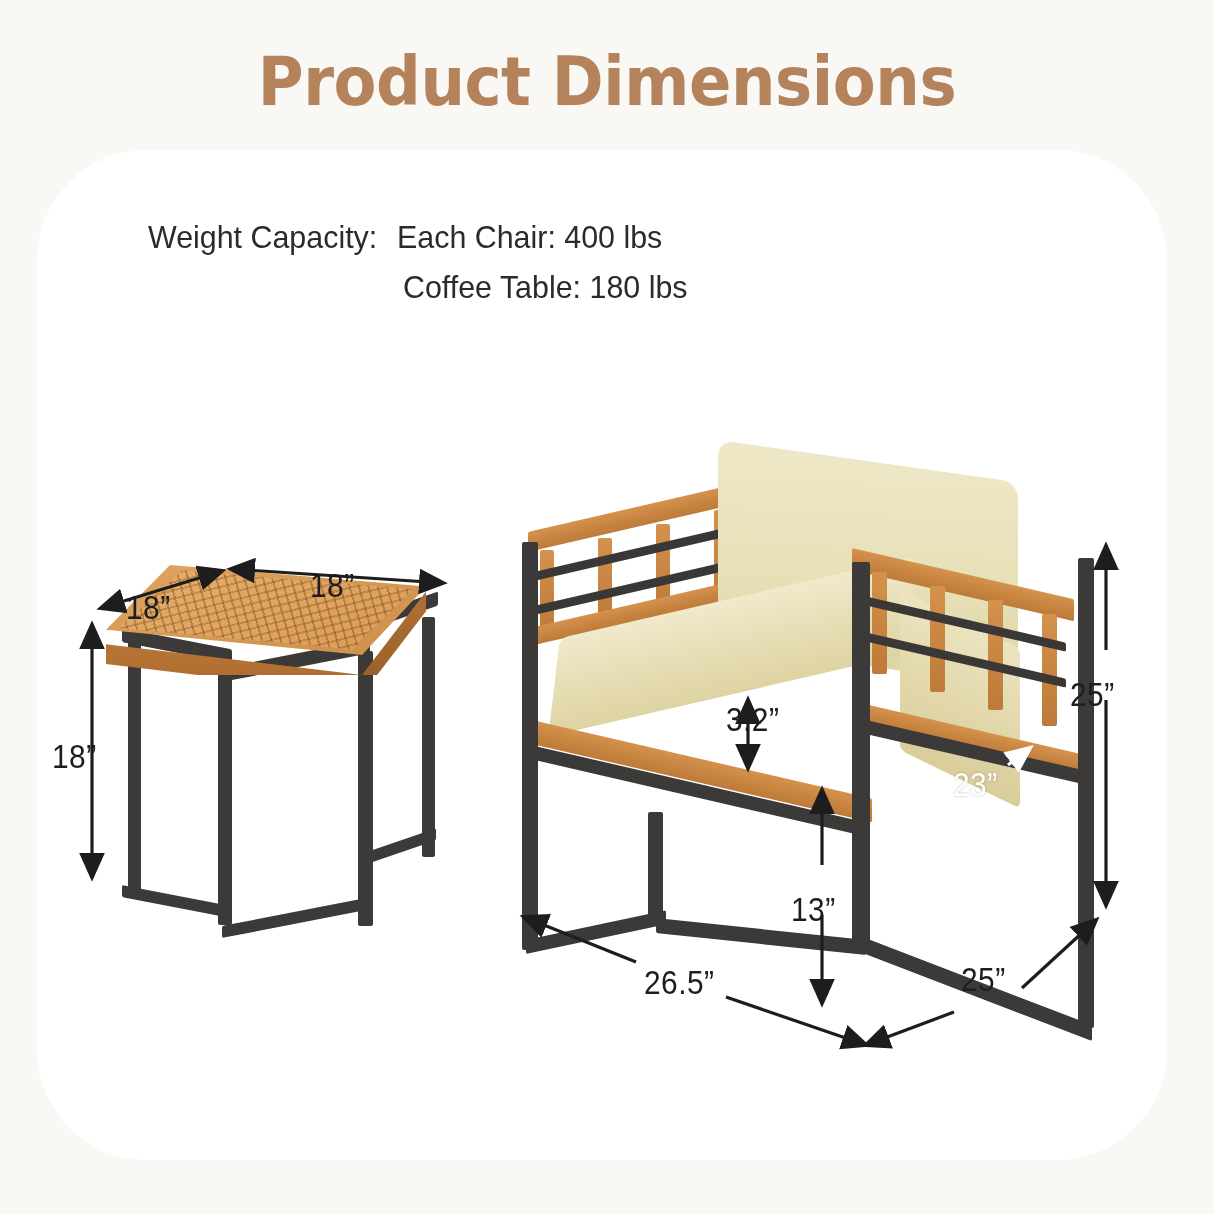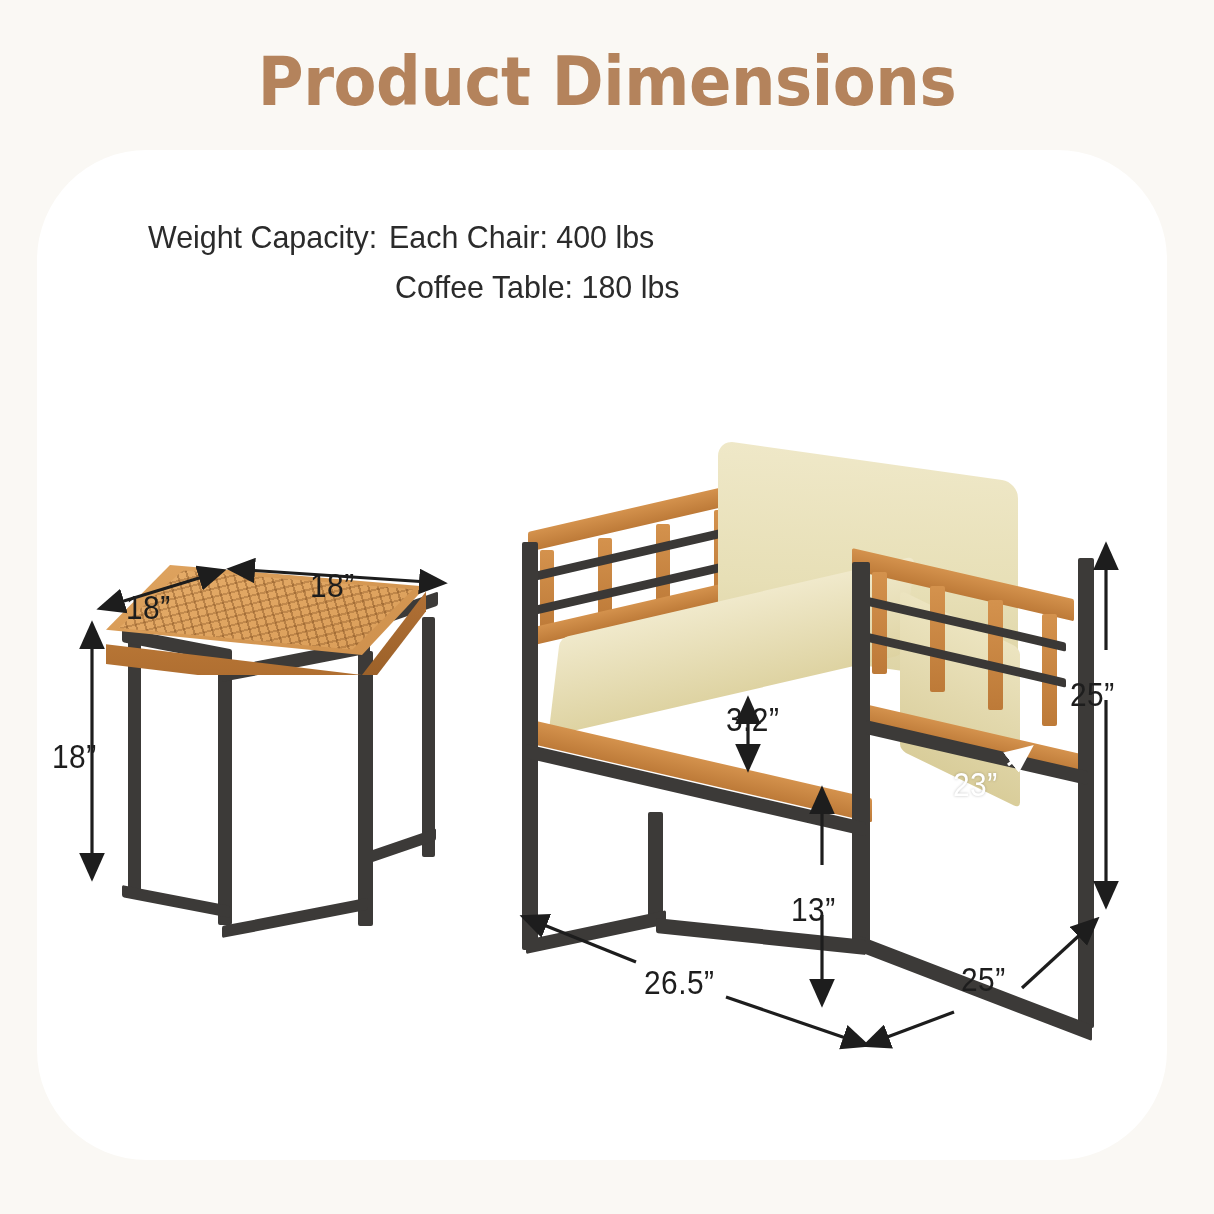--- a/index.html
+++ b/index.html
@@ -38,21 +38,21 @@
   .wc{
     position:absolute;left:148px;top:212px;
     display:flex;align-items:flex-start;
   }
   .wc-label{
     font-size:32px;color:#2b2b2b;
     white-space:nowrap;
     transform:scaleX(0.95);transform-origin:left top;
     line-height:50px;
   }
-  .wc-values{}
+  .wc-values{margin-left:8px;}
   .wc-values div{
     font-size:32px;color:#2b2b2b;white-space:nowrap;
     line-height:50px;
     transform:scaleX(0.95);transform-origin:left top;
   }
   .wc-values div.indent{margin-left:6px;}
 
   
   .dim{
     position:absolute;

